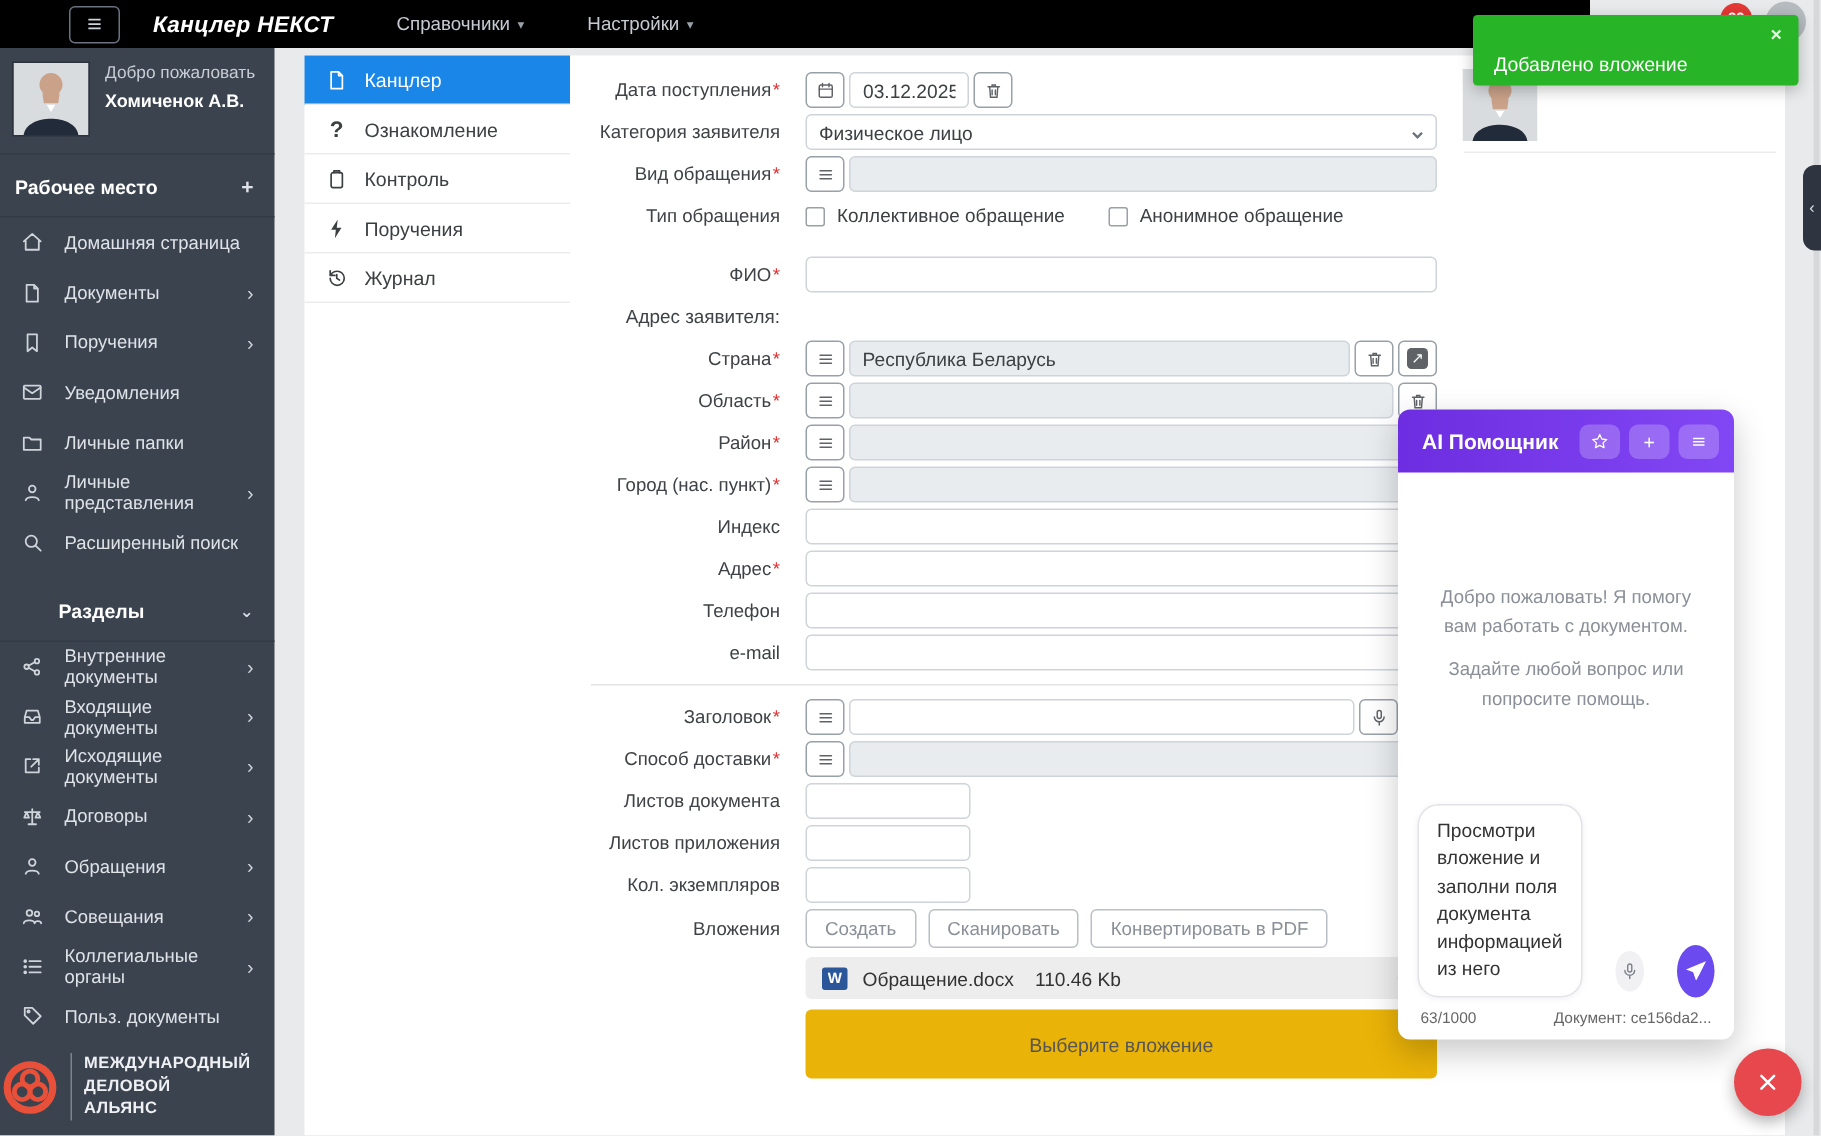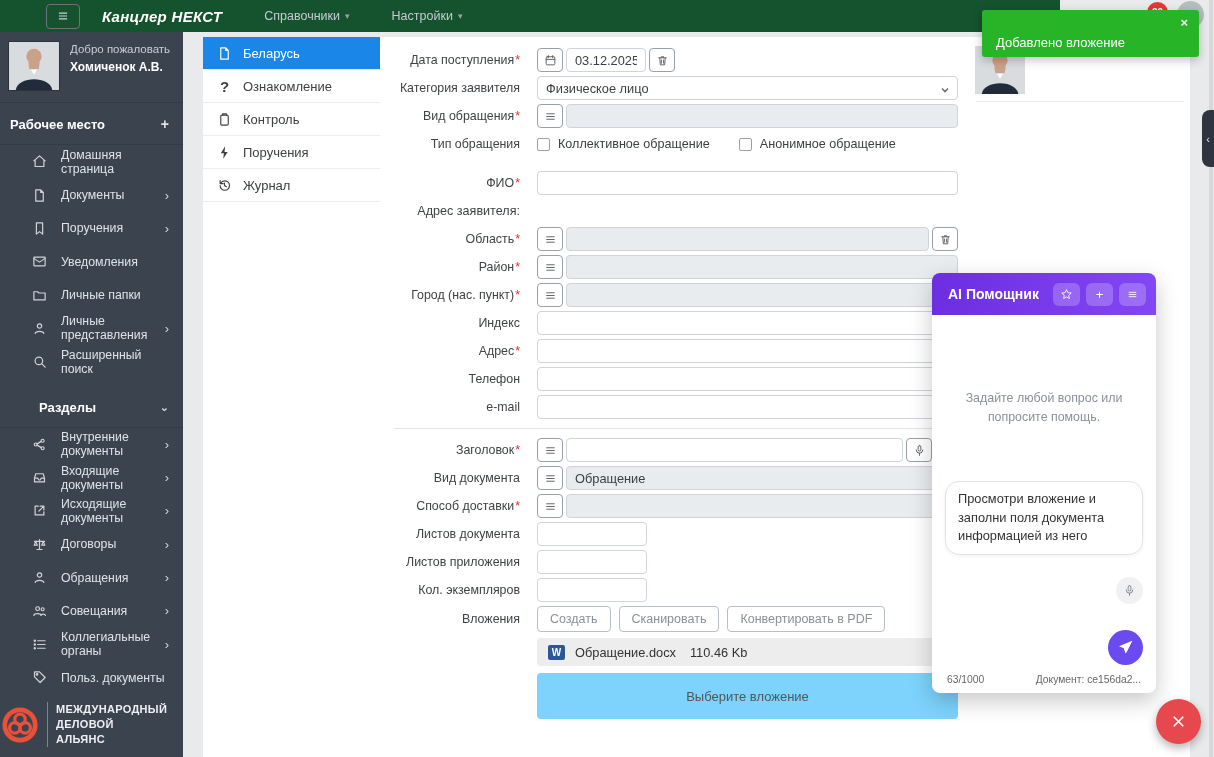--- a/index.html
+++ b/index.html
@@ -1,36 +1,36 @@
 <!DOCTYPE html>
 <html><head>
 <meta charset="utf-8">
 <style>
   * { margin:0; padding:0; box-sizing:border-box; }
   html,body { width:1214px; height:757px; overflow:hidden; }
   body { font-family:"Liberation Sans","DejaVu Sans",sans-serif; background:#e9eaeb; position:relative; font-size:13px; color:#3c4043; }
 
   
-  .topbar { position:absolute; left:0; top:0; width:1060px; height:32px; background:#14532d; display:flex; align-items:center; z-index:10; }
+  .topbar { position:absolute; left:0; top:0; width:1060px; height:32px; background:#000000; display:flex; align-items:center; z-index:10; }
   .tb-btn { width:34px; height:25px; border:1px solid #6b7380; border-radius:4px; margin-left:46px; display:flex; align-items:center; justify-content:center; color:#cfd4da; }
   .tb-logo { color:#fff; font-weight:bold; font-style:italic; font-size:15px; letter-spacing:.3px; margin-left:22px; }
   .tb-menu { color:#c6cbd2; font-size:12.5px; margin-left:42px; display:flex; align-items:center; gap:5px; cursor:default; }
   .tb-caret { font-size:9px; color:#9aa1aa; }
   .tb-badge { position:absolute; left:1147px; top:2px; width:21px; height:21px; border-radius:50%; background:#e53935; color:#fff; font-size:10px; font-weight:bold; display:flex; align-items:center; justify-content:center; }
   .tb-avatar { position:absolute; left:1177px; top:1px; width:27px; height:27px; border-radius:50%; background:#b7bcc1; overflow:hidden; display:flex; align-items:flex-end; justify-content:center; }
 
   
   .sidebar { position:absolute; left:0; top:32px; width:183px; height:725px; background:#3b playground434f; background:#3b434f; color:#e7eaee; display:flex; flex-direction:column; z-index:5; }
   .usercard { display:flex; align-items:flex-start; gap:10px; padding:9px 8px 11px 8px; border-bottom:1px solid #333b46; }
   .uphoto { width:52px; height:50px; flex:0 0 52px; border:1px solid #2c333d; }
   .uwelcome { font-size:11.5px; color:#c9ced5; line-height:1.5; }
   .uwelcome b { color:#fff; font-size:12px; }
   .sb-sec-h { display:flex; align-items:center; justify-content:space-between; padding:13px 14px 12px 10px; font-weight:bold; font-size:13px; color:#fff; border-bottom:1px solid #333b46; }
   .sb-sec-act { color:#dfe3e8; font-size:14px; }
-  .sb-item { display:flex; align-items:center; gap:14px; padding:0 14px 0 32px; height:34.5px; font-size:12.3px; color:#dfe3e8; cursor:default; }
+  .sb-item { display:flex; align-items:center; gap:14px; padding:0 14px 0 14px; height:34.5px; font-size:12.3px; color:#dfe3e8; cursor:default; }
   .sb-icon { width:15px; height:15px; flex:0 0 15px; display:flex; }
   .sb-icon svg { width:15px; height:15px; stroke:#cfd4da; fill:none; stroke-width:1.9; stroke-linecap:round; stroke-linejoin:round; }
   .sb-chev { margin-left:auto; color:#cfd4da; font-size:13px; }
   .sb-org { margin-top:auto; display:flex; align-items:center; gap:8px; padding:8px 8px 10px 1px; }
   .sb-org-sep { width:1px; align-self:stretch; background:#7d848d; }
   .sb-org-text { font-size:11px; font-weight:bold; color:#eef0f3; line-height:1.35; letter-spacing:.3px; }
 
   
   .tabscard { position:absolute; left:203px; top:37px; width:177px; height:720px; background:#fff; z-index:4; }
   .tab { display:flex; align-items:center; gap:11px; height:33px; padding:0 14px; border-bottom:1px solid #ececec; font-size:13px; color:#3c4043; cursor:default; }
@@ -59,39 +59,39 @@
   .sect-label { font-size:12.6px; color:#3f4246; font-weight:normal; }
   .mini { width:110px; flex:0 0 110px; }
   .fdivider { border-top:1px solid #e4e4e4; margin:9px 0 9px 0; }
   .btn-outline { height:26px; border:1px solid #b9bfc6; border-radius:4px; background:#fff; color:#8a9097; font-size:12.5px; padding:0 12px; font-family:inherit; }
   .filerow { display:flex; align-items:center; height:28px; background:#ededed; border-radius:4px; margin-top:6px; padding:0 11px; }
   .wicon { width:17px; height:15px; background:#2b579a; border-radius:2px; color:#fff; font-size:10px; font-weight:bold; display:flex; align-items:center; justify-content:center; margin-right:10px; }
   .fname { font-size:12.8px; color:#333; margin-right:14px; }
   .fsize { font-size:12.8px; color:#333; }
   .eye { margin-left:auto; display:flex; }
   .eye svg { width:16px; height:12px; stroke:#8a9097; fill:none; stroke-width:1.5; }
-  .dropzone { height:46px; background:#7dd3fc; border-radius:4px; margin-top:7px; display:flex; align-items:center; justify-content:center; font-size:13px; color:#555; }
+  .dropzone { height:46px; background:#eab308; border-radius:4px; margin-top:7px; display:flex; align-items:center; justify-content:center; font-size:13px; color:#555; }
   .darr { width:14px; height:14px; background:#5f6368; border-radius:3px; color:#fff; font-size:10px; display:flex; align-items:center; justify-content:center; }
 
   
   .rightpanel { position:absolute; left:970px; top:37px; width:220px; height:720px; background:#fff; z-index:3; }
   .rp-photo { position:absolute; left:5px; top:9px; width:50px; height:48px; }
   .rp-div { position:absolute; left:6px; right:6px; top:64px; border-top:1px solid #ececec; }
 
   
   .aipanel { position:absolute; left:932px; top:273px; width:224px; height:420px; background:#fff; border-radius:8px; box-shadow:0 8px 22px rgba(0,0,0,.22); z-index:20; display:flex; flex-direction:column; }
   .ai-head { height:42px; border-radius:8px 8px 0 0; background:linear-gradient(90deg,#6d2de0,#8247f5); display:flex; align-items:center; padding:0 10px 0 16px; }
   .ai-title { color:#fff; font-weight:bold; font-size:14px; }
   .ai-hbtns { margin-left:auto; display:flex; gap:6px; }
   .ai-hbtn { width:27px; height:23px; border-radius:6px; background:rgba(255,255,255,.22); display:flex; align-items:center; justify-content:center; color:#fff; font-size:13px; }
   .ai-hbtn svg { width:13px; height:13px; stroke:#fff; fill:none; stroke-width:1.6; stroke-linejoin:round; }
   .ai-body { flex:1; text-align:center; color:#8a8f98; font-size:12.4px; line-height:1.55; padding:74px 26px 0 26px; }
   .ai-body p + p { margin-top:10px; }
   .ai-foot { padding:0 13px 8px 13px; }
-  .ai-inrow { display:flex; align-items:flex-end; gap:22px;flex-direction:column; }
+  .ai-inrow { display:flex; align-items:flex-end; gap:22px; }
   .ai-bubble { flex:1; border:1px solid #e2e2e8; border-radius:14px; padding:8px 12px; font-size:12.8px; color:#333; line-height:1.45; box-shadow:0 1px 4px rgba(0,0,0,.06); }
   .ai-mic { width:27px; height:27px; border-radius:50%; background:#f1f1f4; display:flex; align-items:center; justify-content:center; margin-bottom:4px; }
   .ai-mic svg { width:13px; height:13px; stroke:#7a7f87; fill:none; stroke-width:1.7; stroke-linecap:round; }
   .ai-send { width:35px; height:35px; border-radius:50%; background:#6b4aef; display:flex; align-items:center; justify-content:center; }
   .ai-send svg { width:17px; height:17px; fill:#fff; }
   .ai-meta { display:flex; justify-content:space-between; font-size:10.3px; color:#666; margin-top:9px; padding:0 2px; }
 
   
   .toast { position:absolute; left:982px; top:10px; width:217px; height:47px; background:#27b427; border-radius:3px; box-shadow:0 3px 10px rgba(0,0,0,.25); z-index:50; color:#fff; }
   .toast-msg { position:absolute; left:14px; bottom:7px; font-size:13px; }
@@ -318,21 +318,21 @@
   </div>
 </div>
 
 <div class="tabscard">
   <div class="tab active">
     <span class="tab-icon">
         <svg viewBox="0 0 24 24">
           <path d="M6 3h8l4 4v14H6z M14 3v4h4"></path>
         </svg>
       </span>
-    <span>Беларусь</span>
+    <span>Канцлер</span>
   </div>
   <div class="tab">
     <span class="tab-icon qmark">?</span>
     <span>Ознакомление</span>
   </div>
   <div class="tab">
     <span class="tab-icon">
         <svg viewBox="0 0 24 24">
           <rect x="6" y="5" width="12" height="16" rx="2"></rect>
           <path d="M9 5V3h6v2"></path>
@@ -421,20 +421,39 @@
     <div class="fctl">
         <input class="inp" style="">
       </div>
   </div>
 
   <div class="frow">
     <div class="flabel sect-label">Адрес заявителя:</div>
     <div class="fctl"></div>
   </div>
 
+  <div class="frow">
+    <div class="flabel"><span>Страна</span><span class="req">*</span></div>
+    <div class="fctl">
+      <div class="ibtn">
+          <svg viewBox="0 0 24 24">
+            <path d="M5 7h14M5 12h14M5 17h14"></path>
+          </svg>
+        </div>
+      <input class="inp dis" disabled="" value="Республика Беларусь" style="">
+      <div class="ibtn">
+          <svg viewBox="0 0 24 24">
+            <path d="M5 7h14M10 7V5h4v2M7 7l1 13h8l1-13M10 11v6M14 11v6"></path>
+          </svg>
+        </div>
+      <div class="ibtn">
+          <span class="darr">↗</span>
+        </div>
+    </div>
+  </div>
 
   <div class="frow">
     <div class="flabel"><span>Область</span><span class="req">*</span></div>
     <div class="fctl">
       <div class="ibtn">
           <svg viewBox="0 0 24 24">
             <path d="M5 7h14M5 12h14M5 17h14"></path>
           </svg>
         </div>
       <input class="inp dis" disabled="" style="">
@@ -511,31 +530,20 @@
       <input class="inp" style="">
       <div class="ibtn">
           <svg viewBox="0 0 24 24">
             <rect x="9.5" y="3" width="5" height="10" rx="2.5"></rect>
             <path d="M6 11a6 6 0 0012 0M12 17v4"></path>
           </svg>
         </div>
     </div>
   </div>
 
-  <div class="frow">
-    <div class="flabel">Вид документа</div>
-    <div class="fctl">
-      <div class="ibtn">
-          <svg viewBox="0 0 24 24">
-            <path d="M5 7h14M5 12h14M5 17h14"></path>
-          </svg>
-        </div>
-      <input class="inp dis" disabled="" value="Обращение" style="">
-    </div>
-  </div>
 
   <div class="frow">
     <div class="flabel"><span>Способ доставки</span><span class="req">*</span></div>
     <div class="fctl">
       <div class="ibtn">
           <svg viewBox="0 0 24 24">
             <path d="M5 7h14M5 12h14M5 17h14"></path>
           </svg>
         </div>
       <input class="inp dis" disabled="" style="">
@@ -620,20 +628,21 @@
           <span>+</span>
         </div>
       <div class="ai-hbtn">
           <svg viewBox="0 0 24 24">
             <path d="M5 8h14M5 12h14M5 16h14"></path>
           </svg>
         </div>
     </div>
   </div>
   <div class="ai-body">
+    <p>Добро пожаловать! Я помогу вам работать с документом.</p>
     <p>Задайте любой вопрос или попросите помощь.</p>
   </div>
   <div class="ai-foot">
     <div class="ai-inrow">
       <div class="ai-bubble">Просмотри вложение и заполни поля документа информацией из него</div>
       <div class="ai-mic">
           <svg viewBox="0 0 24 24">
             <rect x="9.5" y="3" width="5" height="10" rx="2.5"></rect>
             <path d="M6 11a6 6 0 0012 0M12 17v4"></path>
           </svg>

